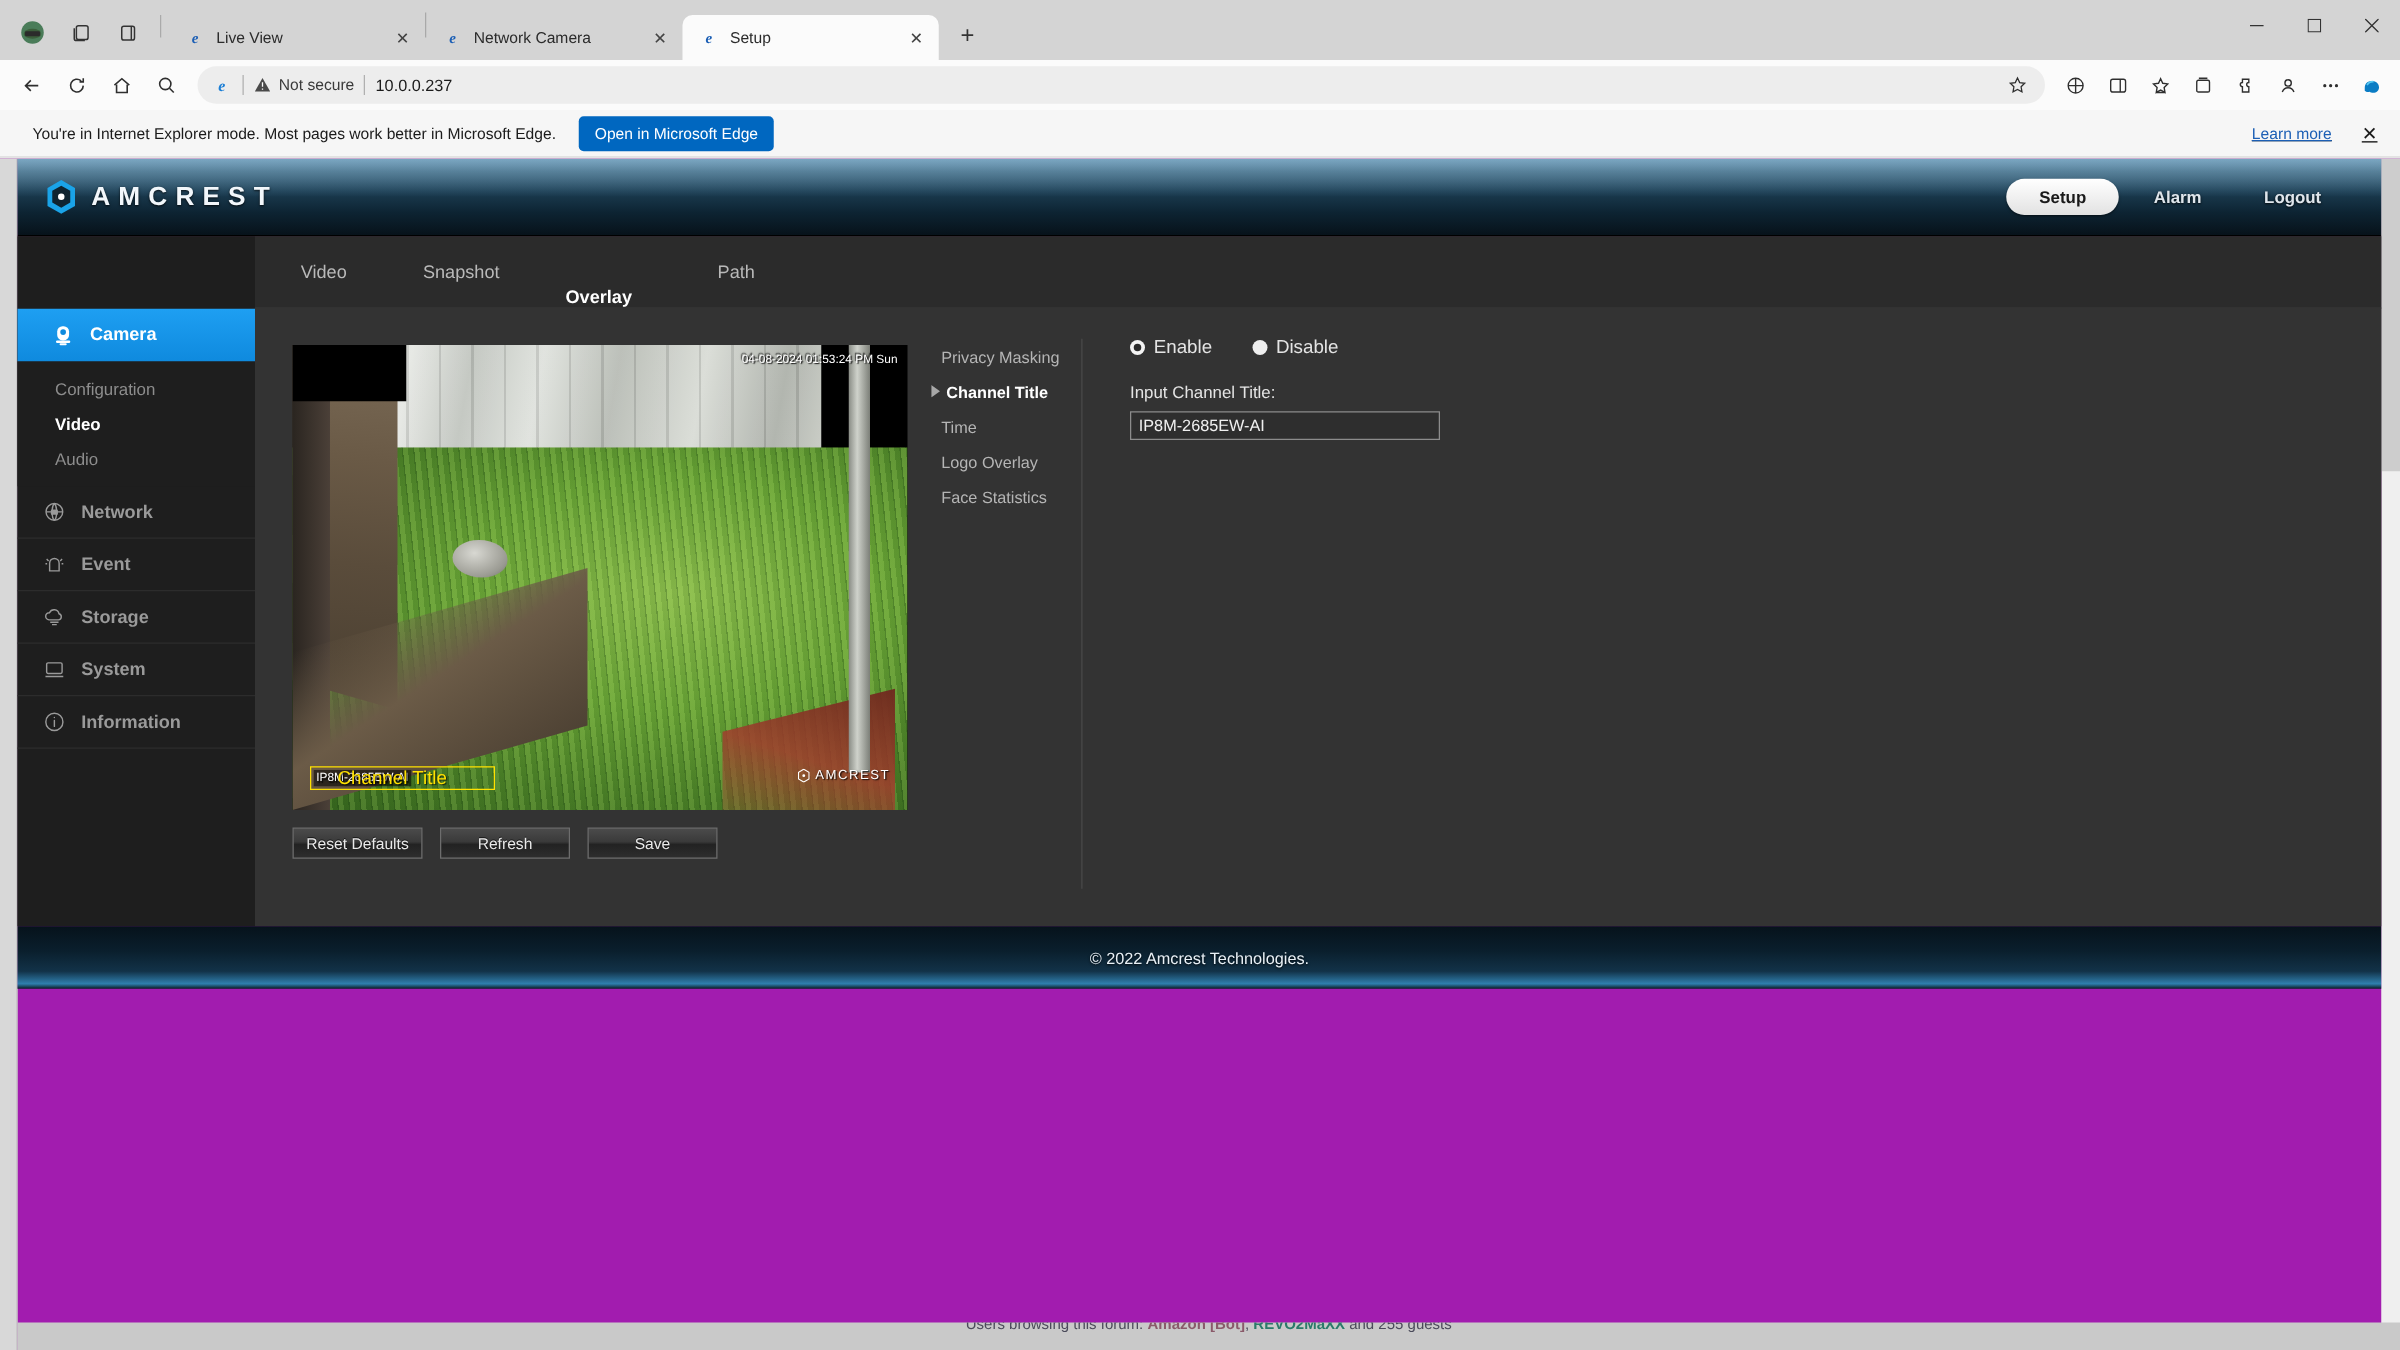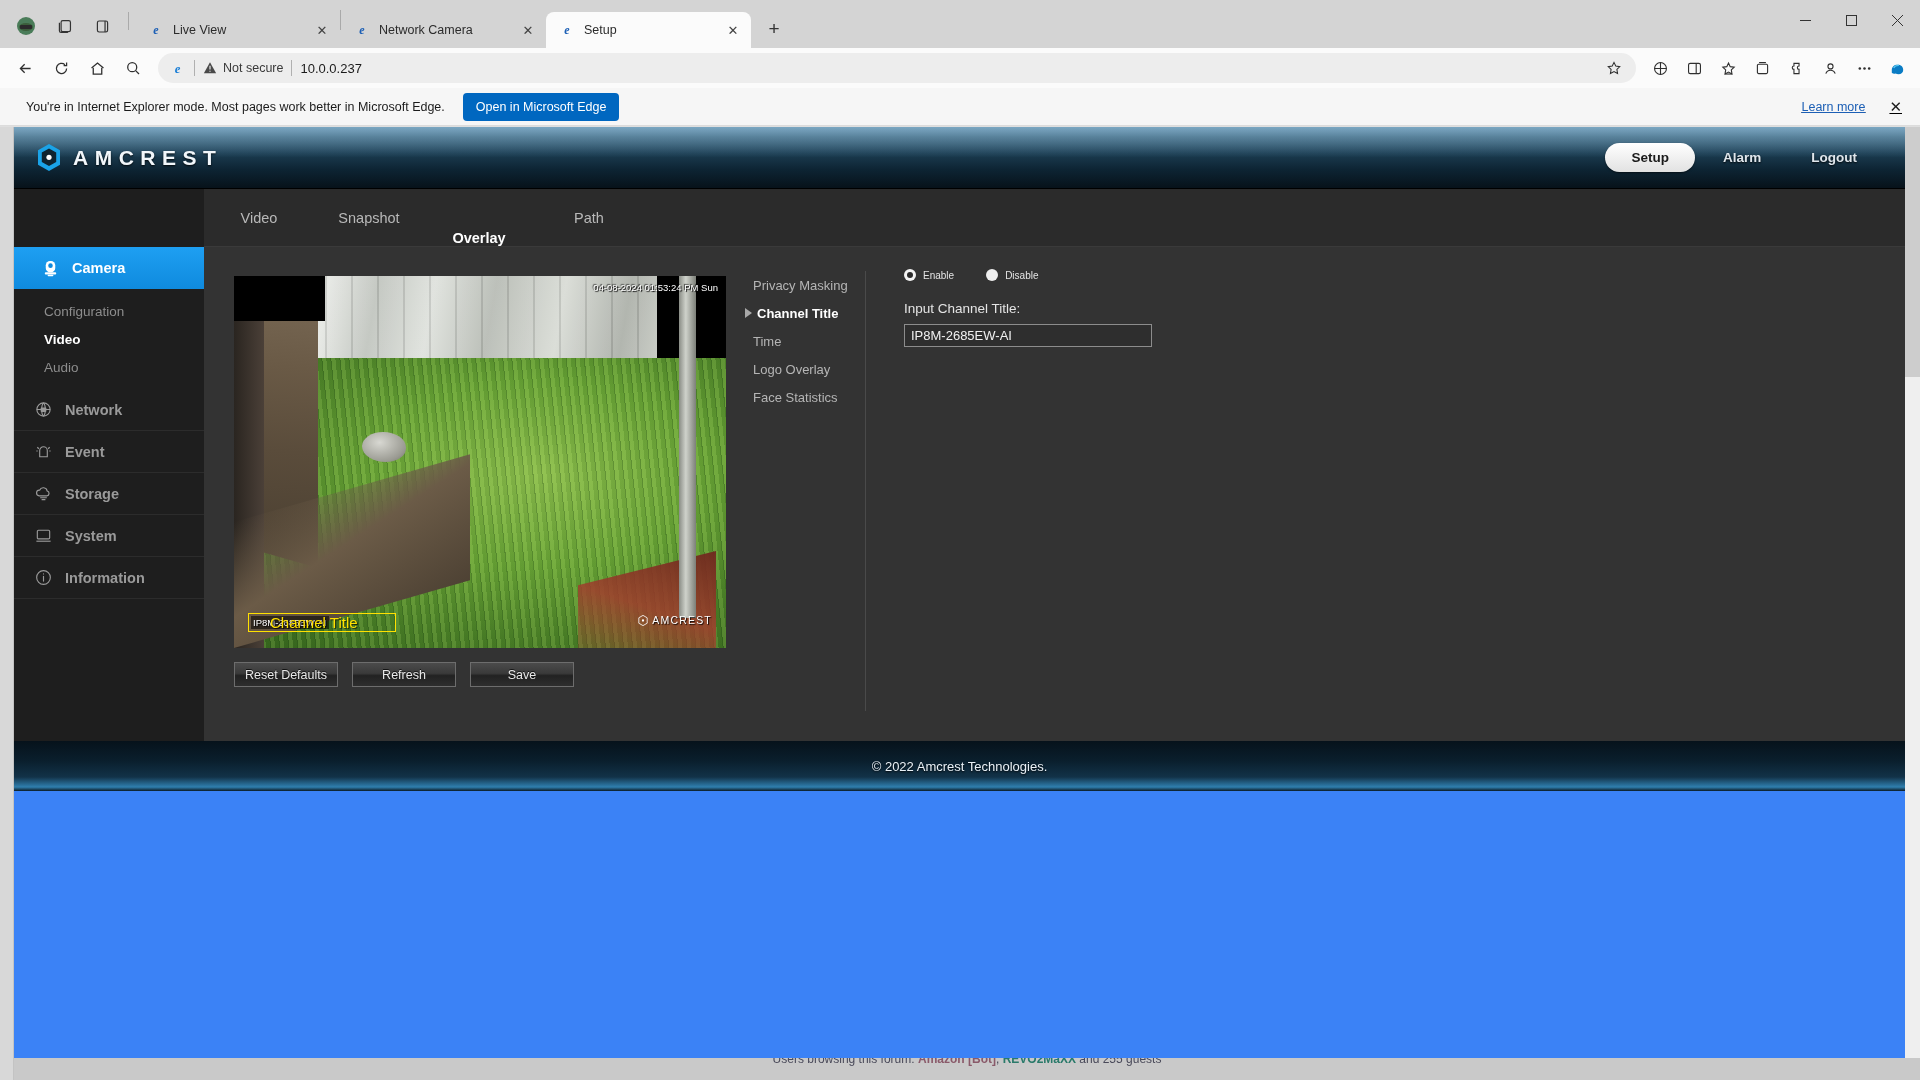--- a/index.html
+++ b/index.html
@@ -76,21 +76,21 @@
     background: #0067c0; color: #fff; font-size: 12.5px; border: none;
     padding: 7px 13px; border-radius: 4px; cursor: pointer;
   }
   .ie-banner-right { margin-left: auto; display:flex; align-items:center; gap: 20px; text-decoration: underline; }
   .ie-learn { font-size: 12.5px; color: #1c5fb5; text-decoration: underline; cursor:pointer; }
   .ie-close { font-size: 15px; color: #1b1b1b; cursor: pointer; padding: 0 4px; }
 
   
   .viewport {
     position: absolute; left: 0; top: 127px; width: 1920px; height: 953px;
-    background: #3b82f6; overflow: hidden;
+    background: #a21caf; overflow: hidden;
   }
   .vp-scrollbar-l { position:absolute; left:0; top:0; width: 14px; height: 100%; background:#d8d8d8; border-right:1px solid #c3c3c3;}
   .vp-scrollbar-r { position:absolute; right:0; top:0; width: 15px; height: 100%; background:#efefef; }
   .vp-scroll-thumb { position:absolute; right:0; top:0; width:15px; height:250px; background:#cdcdcd; }
   .vp-inner { position:absolute; left: 14px; top: 0; width: 1891px; height: 100%; }
 
   
   .amc-header {
     height: 62px; position: relative;
     background: linear-gradient(to bottom, #5a7e96 0%, #35596f 16%, #1c3d52 42%, #0d2433 70%, #07121a 100%);
@@ -268,21 +268,21 @@
 
   .form-col { position: absolute; left: 700px; top: 22px; }
   .radio-row { display: flex; align-items: center; gap: 10px; margin-bottom: 20px; }
   .radio-wrap { display:flex; align-items:center; gap: 7px; cursor: pointer; }
   .radio {
     width: 12px; height: 12px; border-radius: 50%; background: #efefef;
     display: flex; align-items: center; justify-content: center;
   }
   .radio.on { background: #f4f4f4; }
   .radio.on::after { content:""; width: 6px; height: 6px; border-radius: 50%; background: #2b2b2b; }
-  .radio-label { font-size: 10px; color: #e4e4e4; }
+  .radio-label { font-size: 15px; color: #e4e4e4; }
   .radio-gap { width: 12px; }
   .field-label { font-size: 13.5px; color: #e4e4e4; margin-bottom: 8px; }
   .field-input {
     width: 248px; height: 23px; background: #2e2e2e; border: 1px solid #8c8c8c;
     color: #f0f0f0; font-size: 13px; padding: 0 6px; font-family: "Liberation Sans", sans-serif;
   }
 
   
   .amc-footer {
     position: relative; height: 50px;

